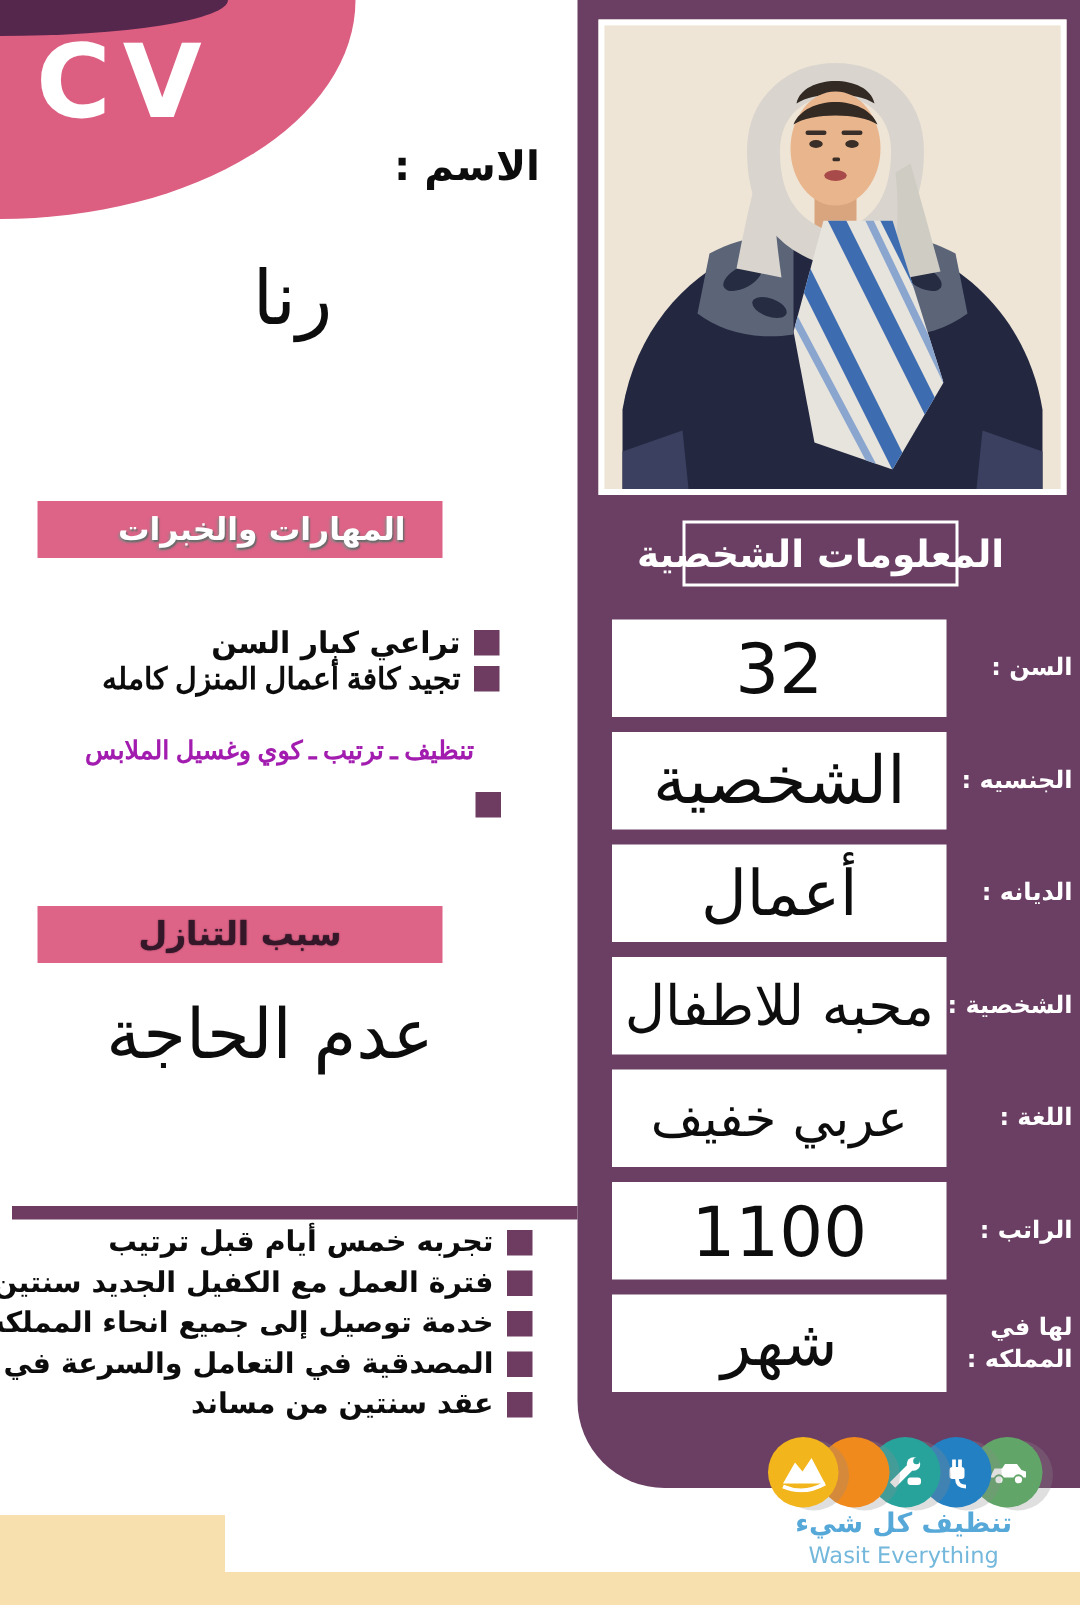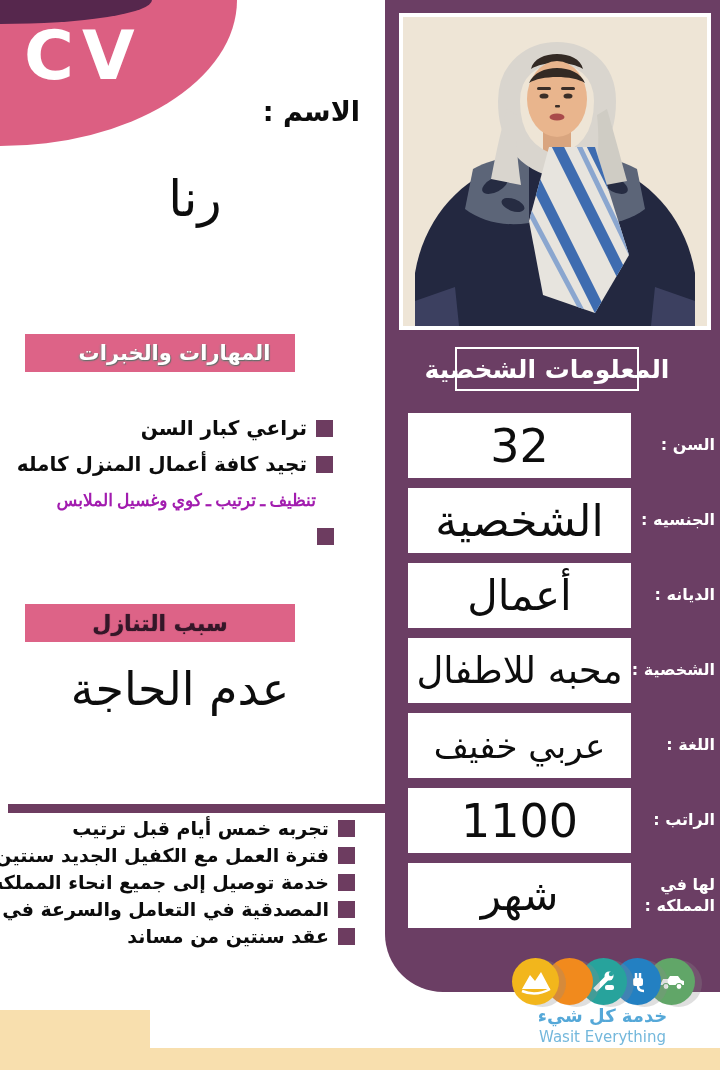--- a/index.html
+++ b/index.html
@@ -44,21 +44,21 @@
     text-shadow:0 0 1px #341728; }
 
   .brow {
     position:absolute; display:flex; direction:rtl; align-items:center;
     column-gap:9px; white-space:nowrap;
   }
   .bullet-sq { width:17px; height:17px; background:#6d3c60; flex:0 0 auto; }
   .brow .btxt { font-weight:bold; color:#0c0c0c; font-size:20px; }
 
   .skill-row-1 { top:416px; right:387px; }
-  .skill-row-2 { top:452px; right:387px; }
+  .skill-row-2 { top:440px; right:387px;font-family:Liberation Serif, serif; }
   .skill-subnote {
     position:absolute; top:490px; right:404px; direction:rtl;
     font-size:17px; font-weight:bold; color:#a21caf; white-space:nowrap;font-family:Liberation Serif, serif;
   }
   .empty-bullet { position:absolute; top:528px; right:386px; }
 
   .waiver-value {
     position:absolute; left:30px; top:662px; width:300px; text-align:center;
     direction:rtl; font-size:46px; color:#0d0d0d;
   }
@@ -326,16 +326,16 @@
       </svg>
     </div>
     <div class="lc green">
       <svg width="30" height="22" viewBox="0 0 30 22">
         <path d="M3,14 L6,8 L11,8 L13,5 L21,5 L24,9 L27,10 L27,14 Z" fill="#ffffff"></path>
         <circle cx="9" cy="15.5" r="3" fill="#ffffff" stroke="#61a668" stroke-width="1.2"></circle>
         <circle cx="22" cy="15.5" r="3" fill="#ffffff" stroke="#61a668" stroke-width="1.2"></circle>
       </svg>
     </div>
   </div>
-  <div class="logo-ar">خدمة كل شيء</div>
+  <div class="logo-ar">تنظيف كل شيء</div>
   <div class="logo-en">Wasit Everything</div>
 
 </div>
 
 </body></html>

